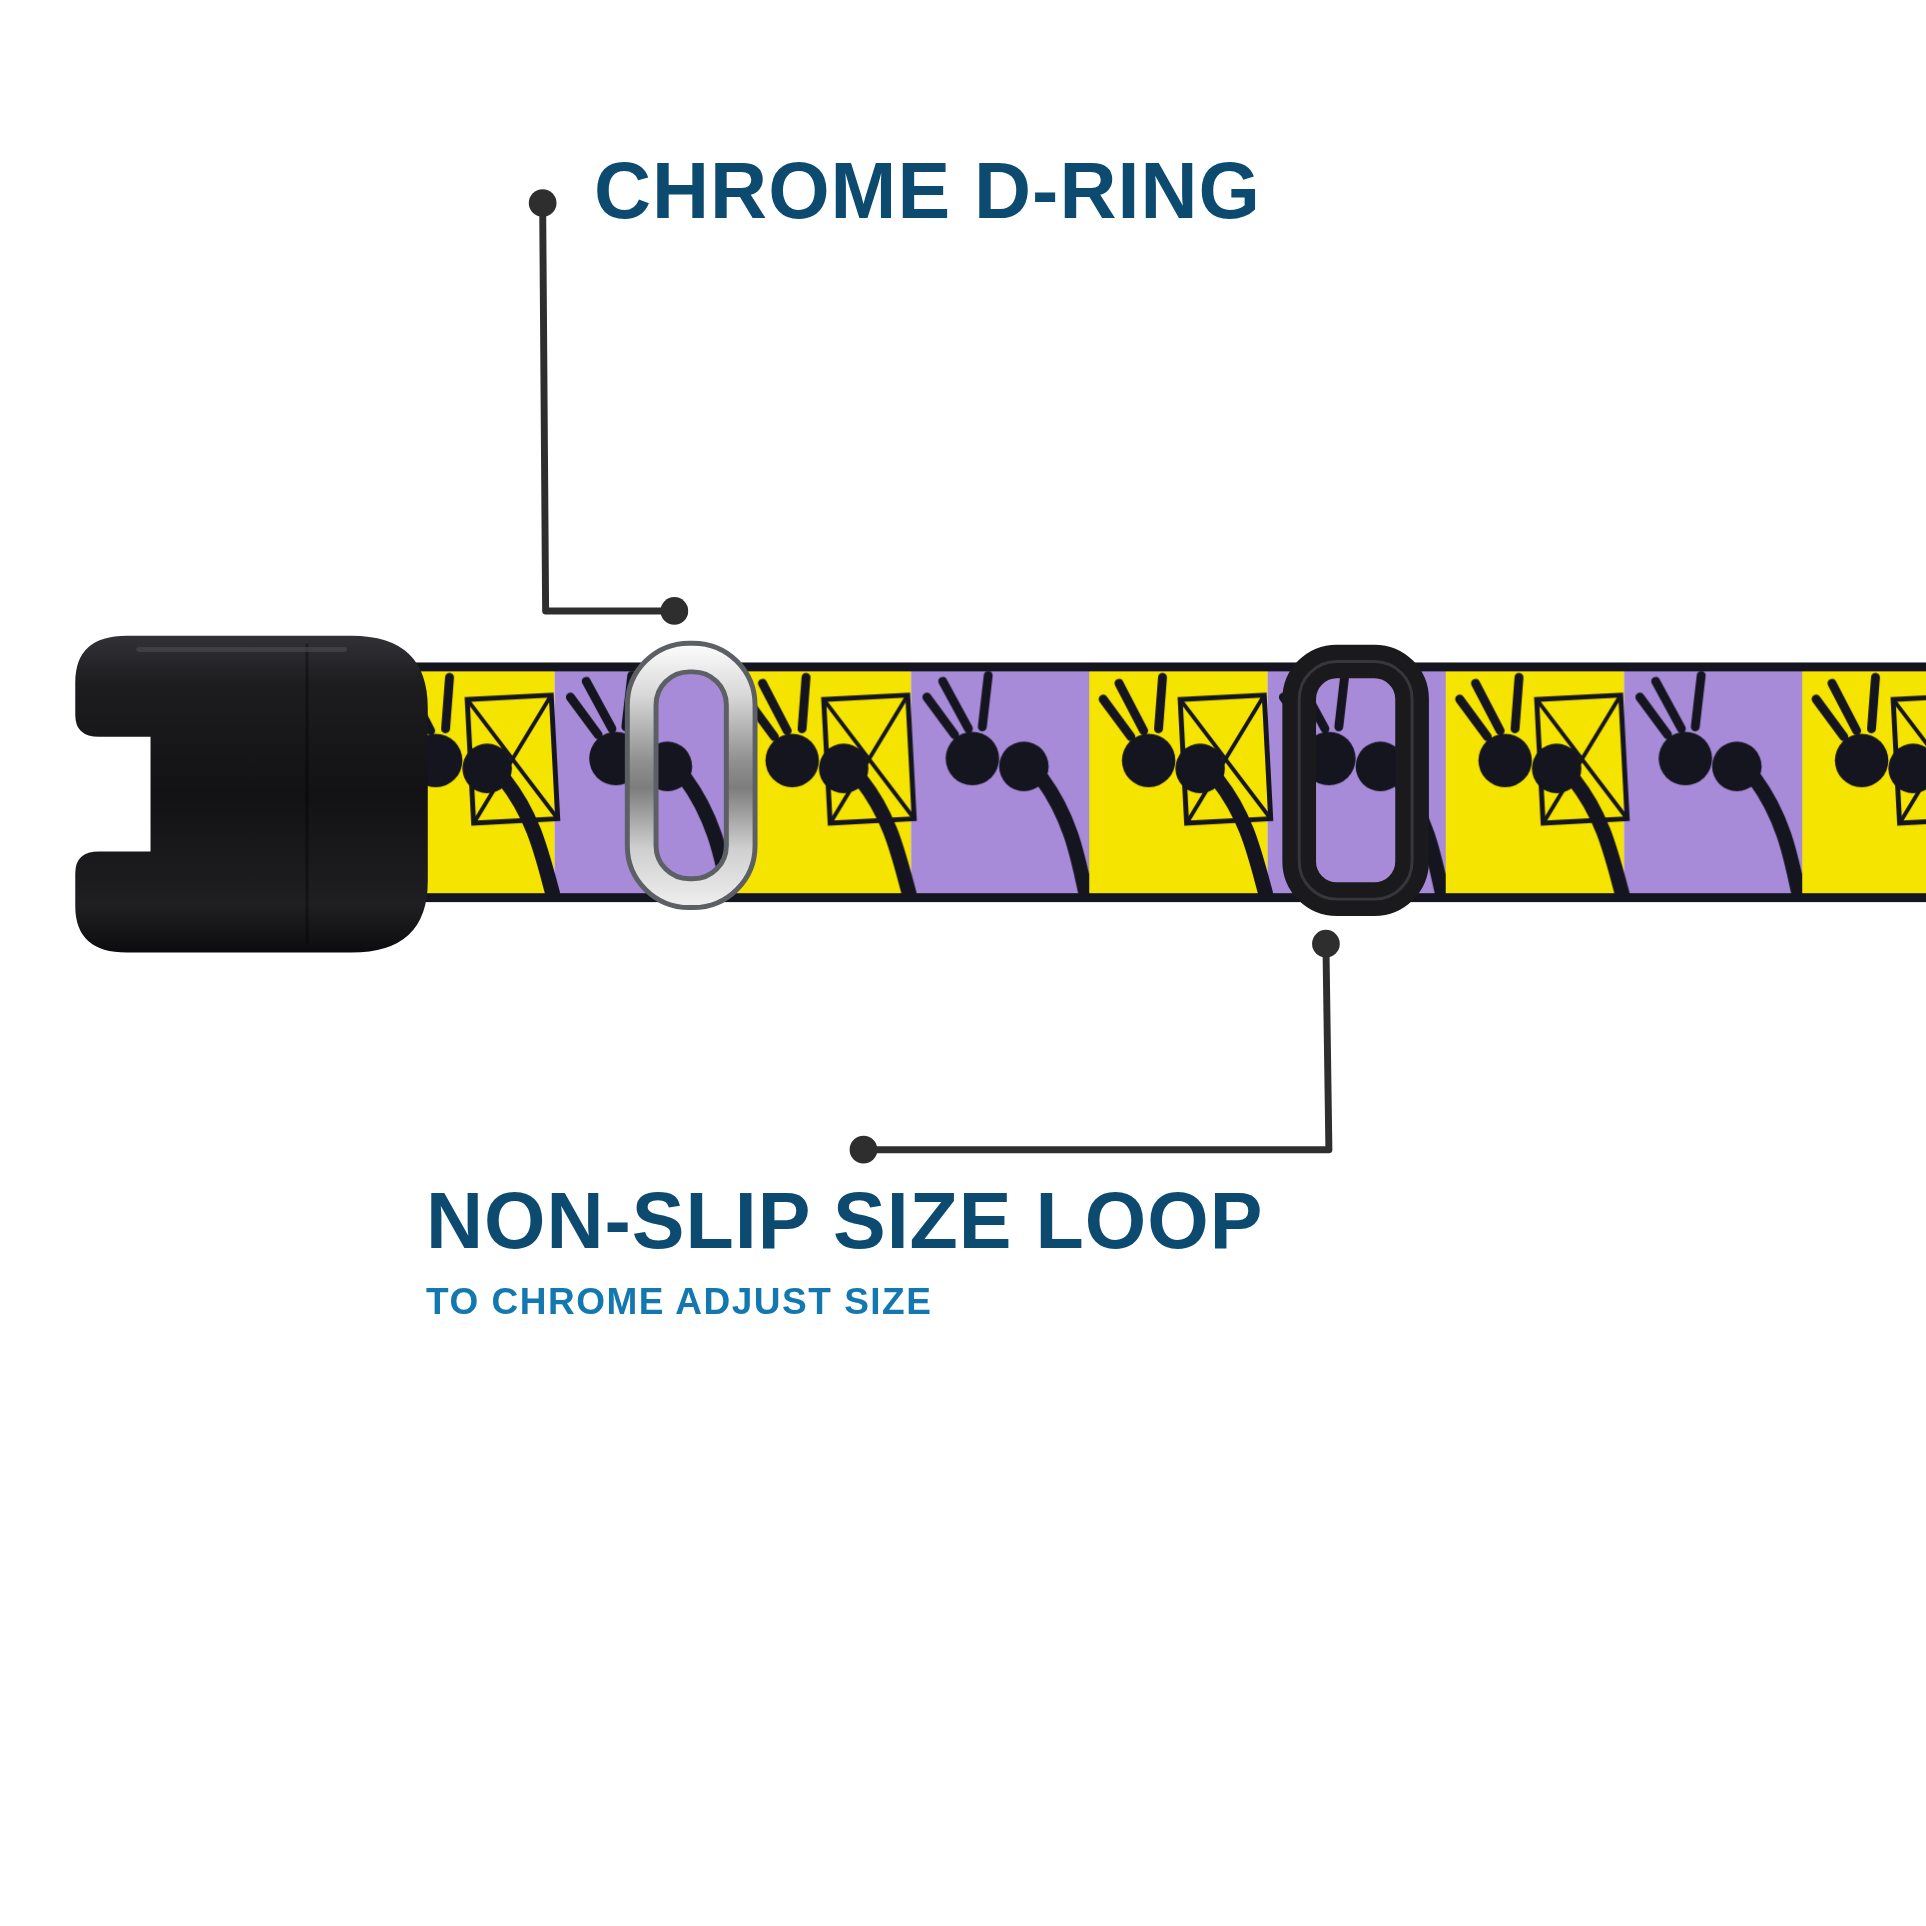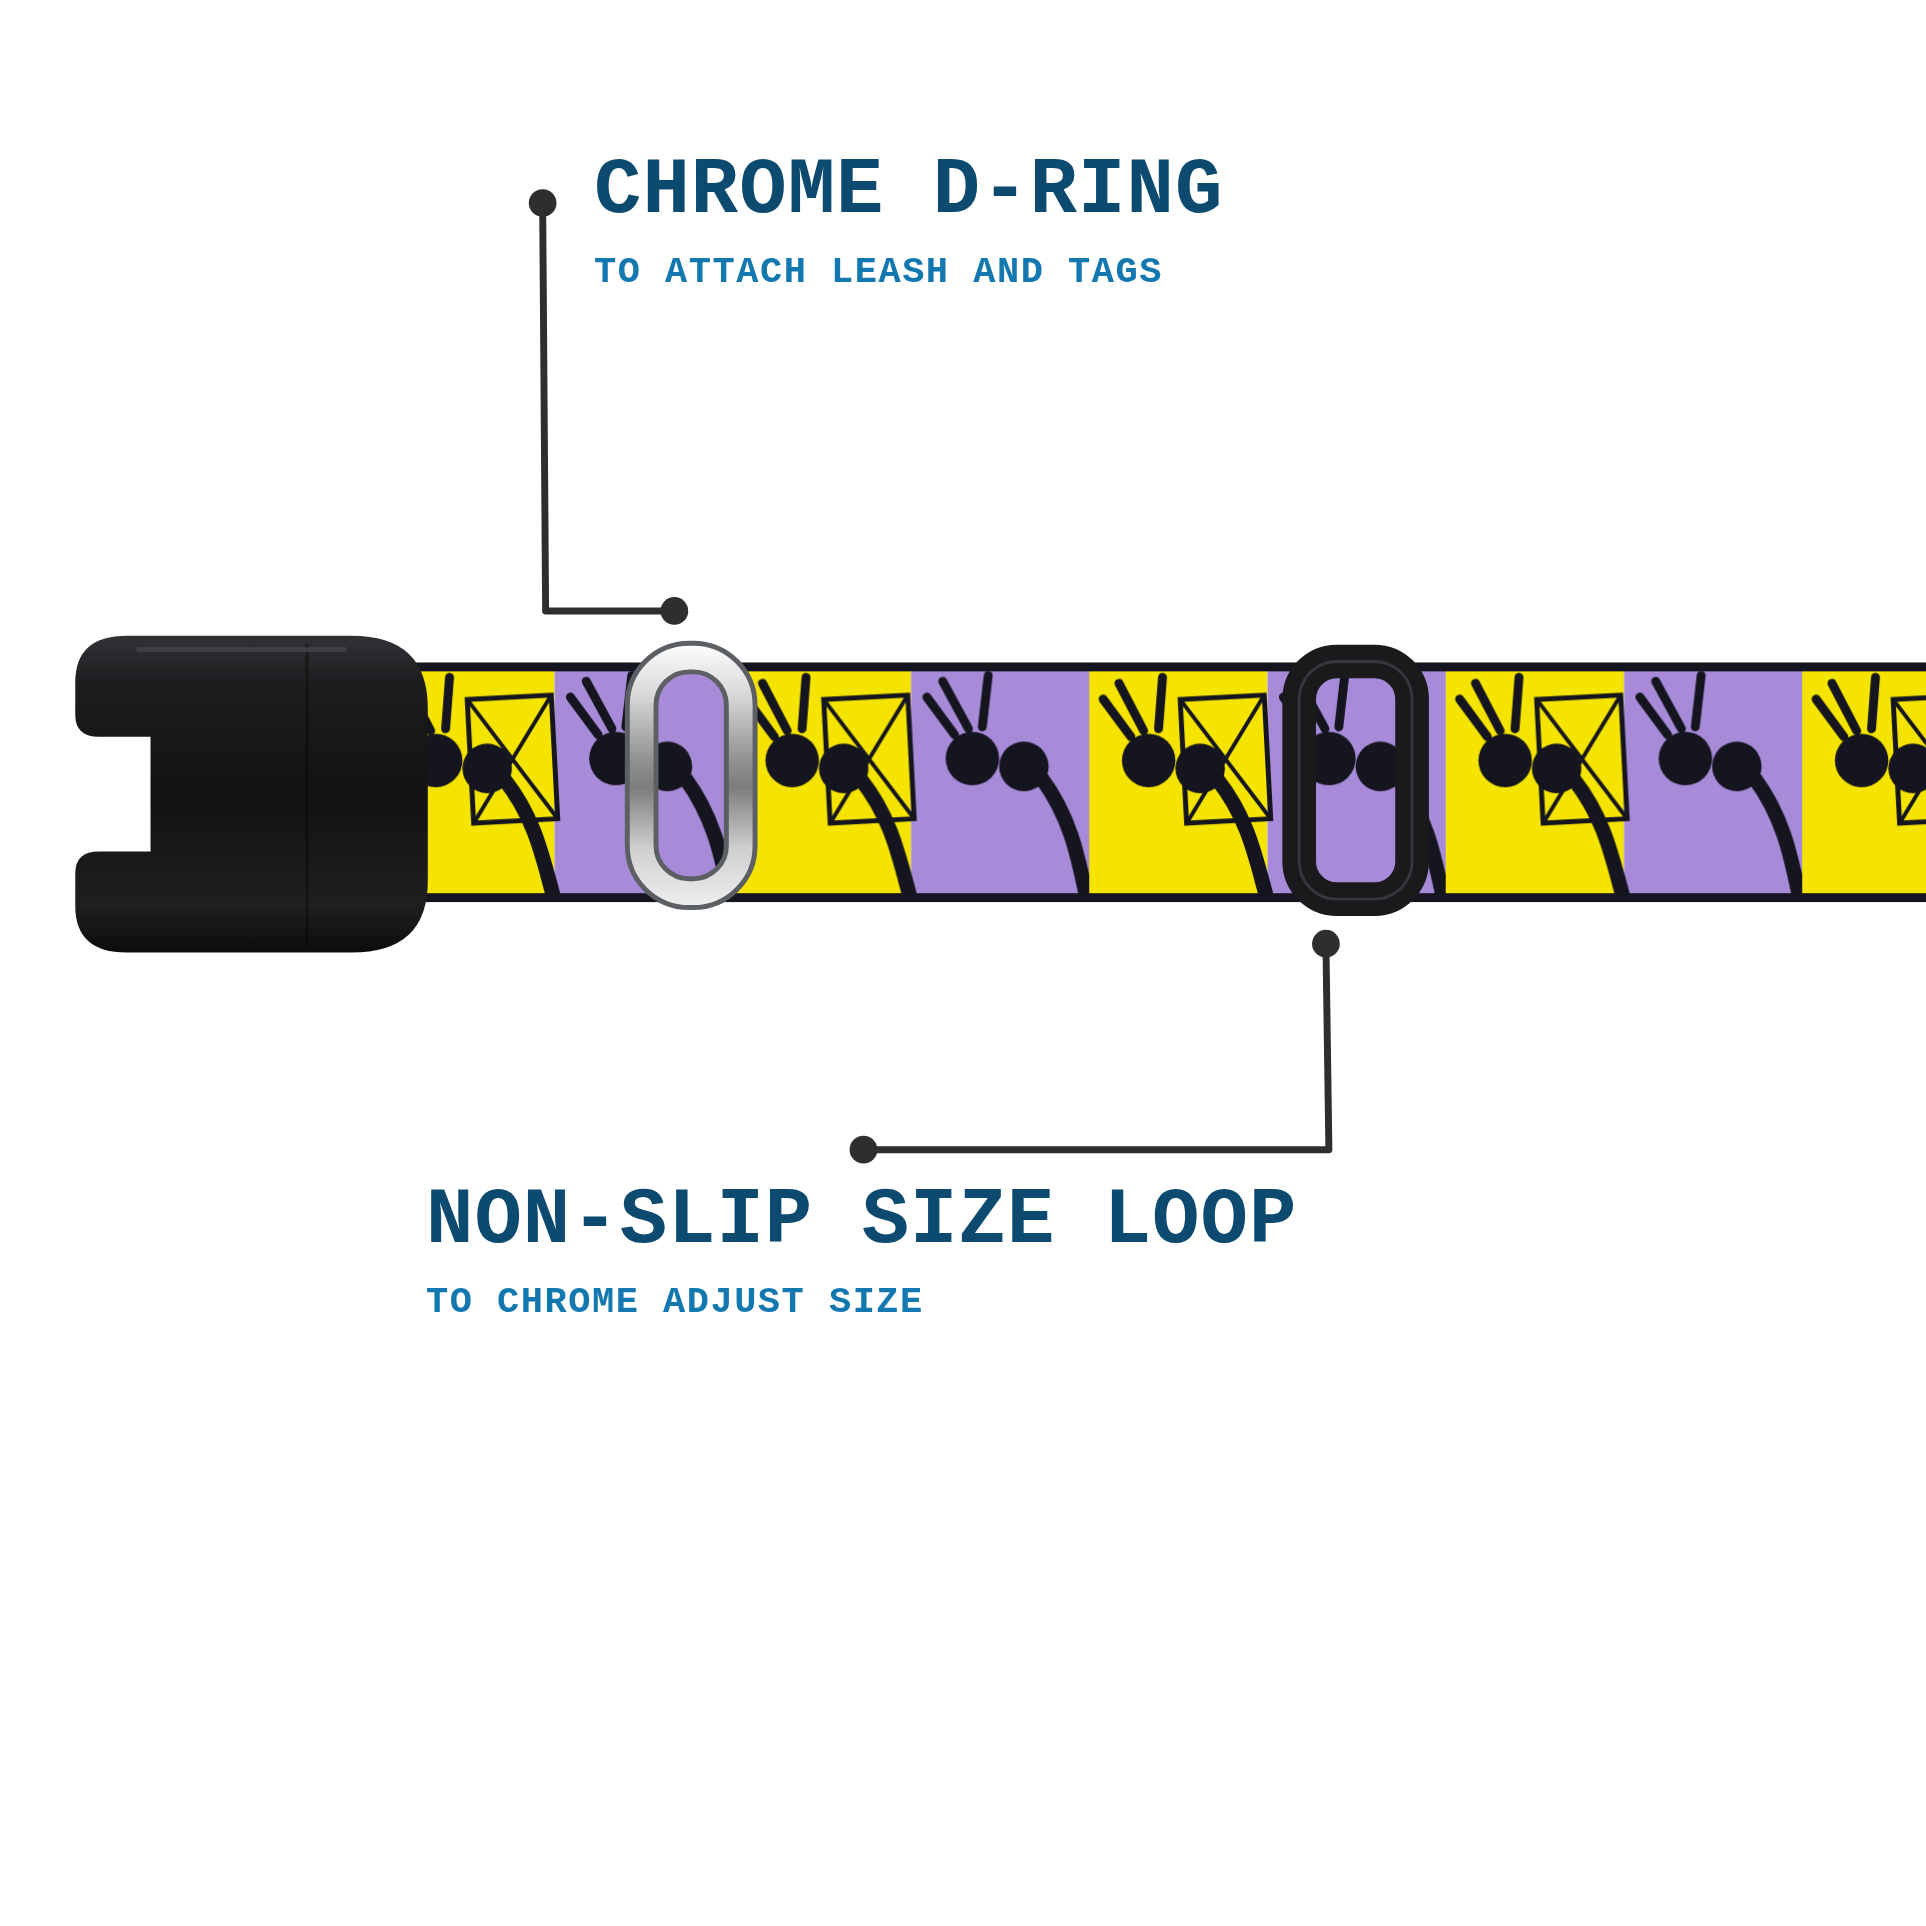--- a/index.html
+++ b/index.html
@@ -11,21 +11,21 @@
     --pattern-ink:#15151f;
     --buckle-black:#1a1a1d;
     --background:#ffffff;
   }
   html,body{margin:0;padding:0;background:var(--background);}
   #stage{
     position:relative;
     width:1927px;height:1927px;
     background:var(--background);
     overflow:hidden;
-    font-family:Liberation Mono, monospace;
+    font-family:Liberation Sans, sans-serif;
   }
   #scene-svg{position:absolute;left:0;top:0;width:1927px;height:1927px;}
   .callout{position:absolute;}
   .callout-title{
     font-size:79px;
     font-weight:700;
     letter-spacing:1px;
     color:var(--title-navy);
     line-height:1.05;
     white-space:nowrap;
@@ -120,21 +120,20 @@
 
     <g style="stroke:var(--callout-line,#2e2e2e)" fill="none">
       <polyline points="1339,953 1342,1161 872,1161" stroke-width="7" stroke-linejoin="round"></polyline>
       <circle cx="1339" cy="953" r="14" style="fill:var(--callout-line,#2e2e2e)" stroke="none"></circle>
       <circle cx="872" cy="1161" r="14" style="fill:var(--callout-line,#2e2e2e)" stroke="none"></circle>
     </g>
   </svg>
 
   <div class="callout" id="callout-dring">
     <div class="callout-title">CHROME D-RING</div>
-    <div class="callout-subtitle">TO ATTACH LEASH AND TAGS</div>
   </div>
 
   <div class="callout" id="callout-loop">
     <div class="callout-title">NON-SLIP SIZE LOOP</div>
     <div class="callout-subtitle">TO CHROME ADJUST SIZE</div>
   </div>
 
 </div>
 
 

